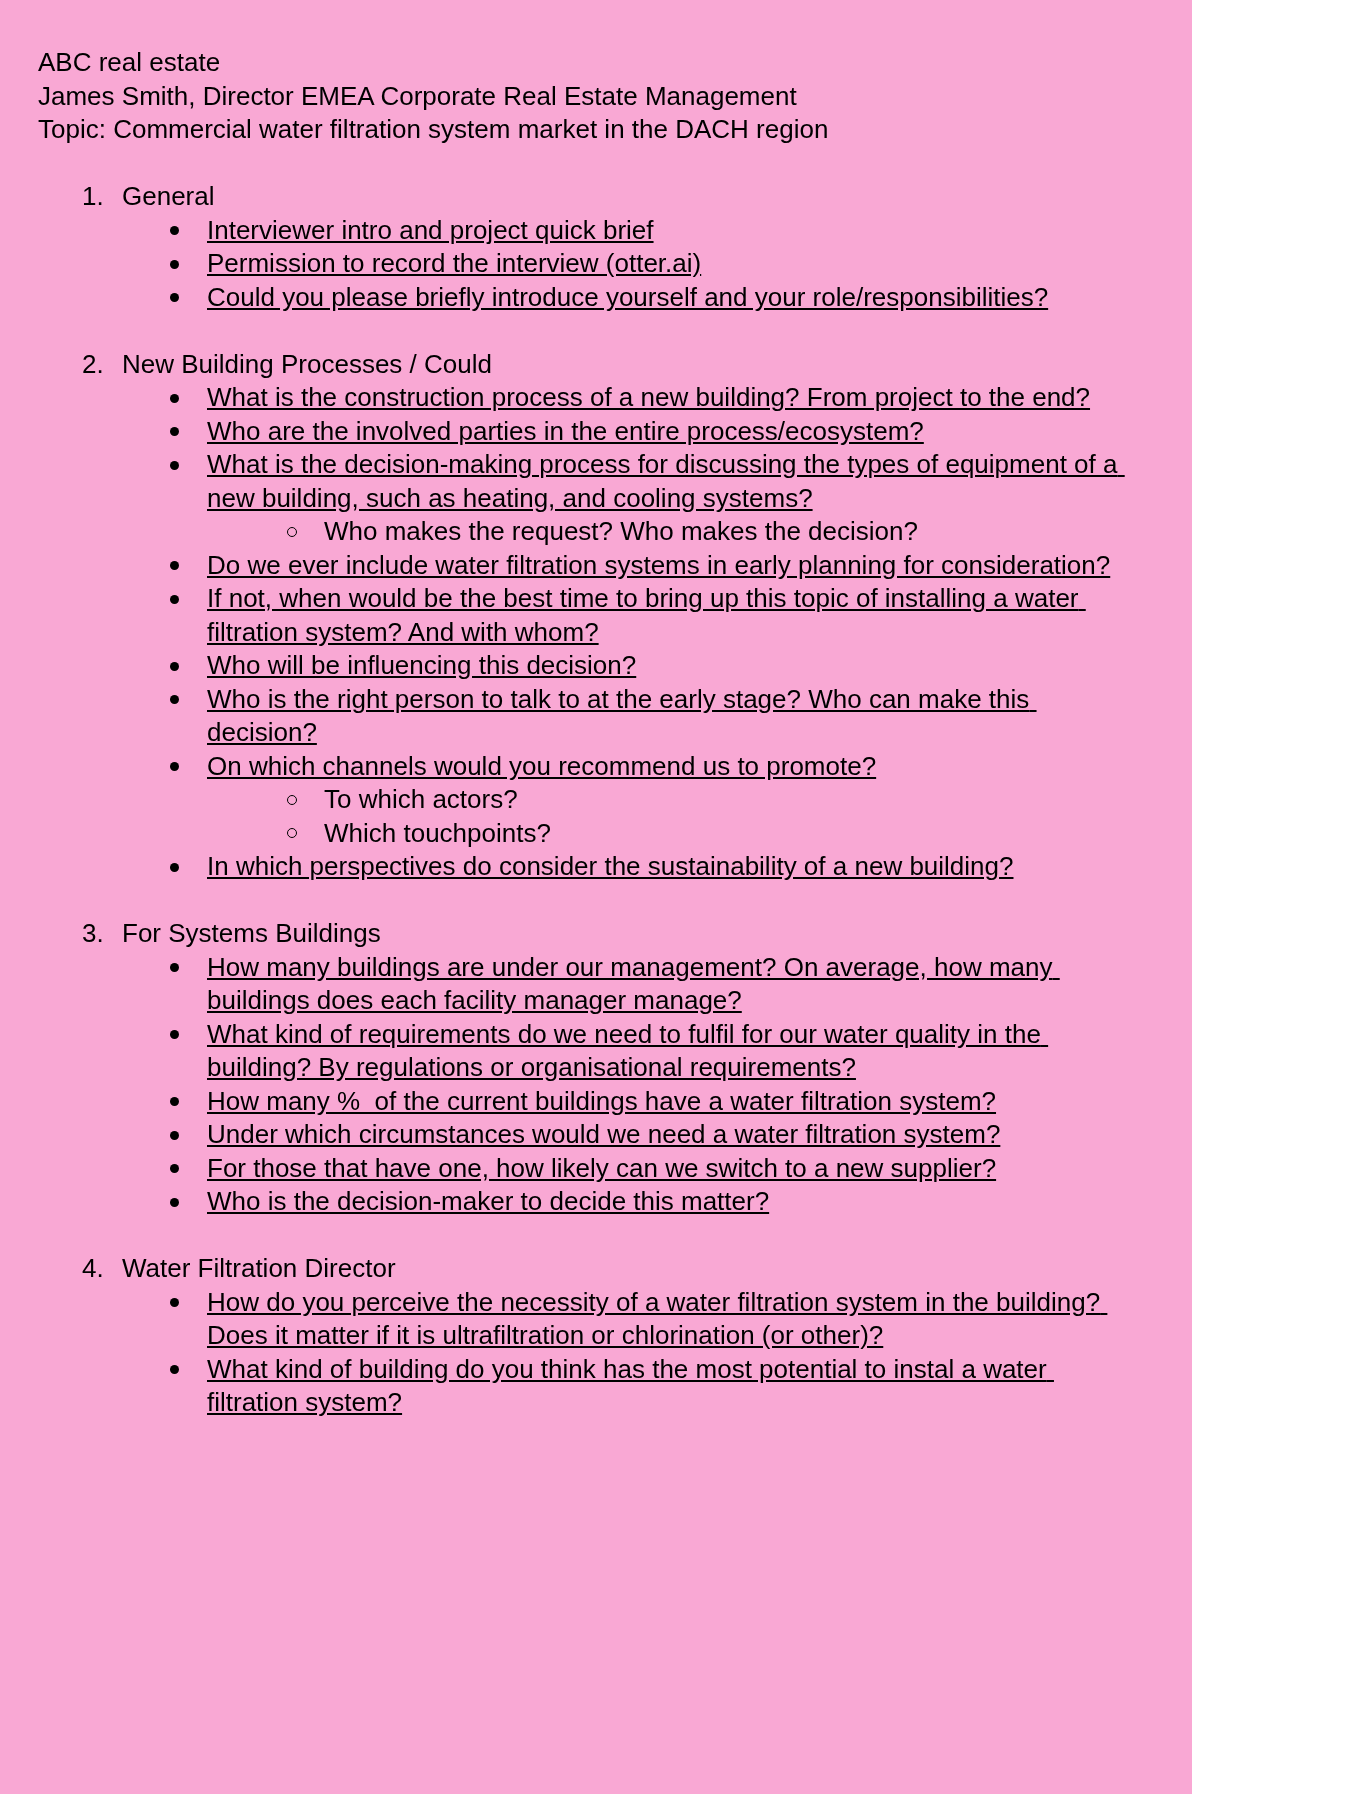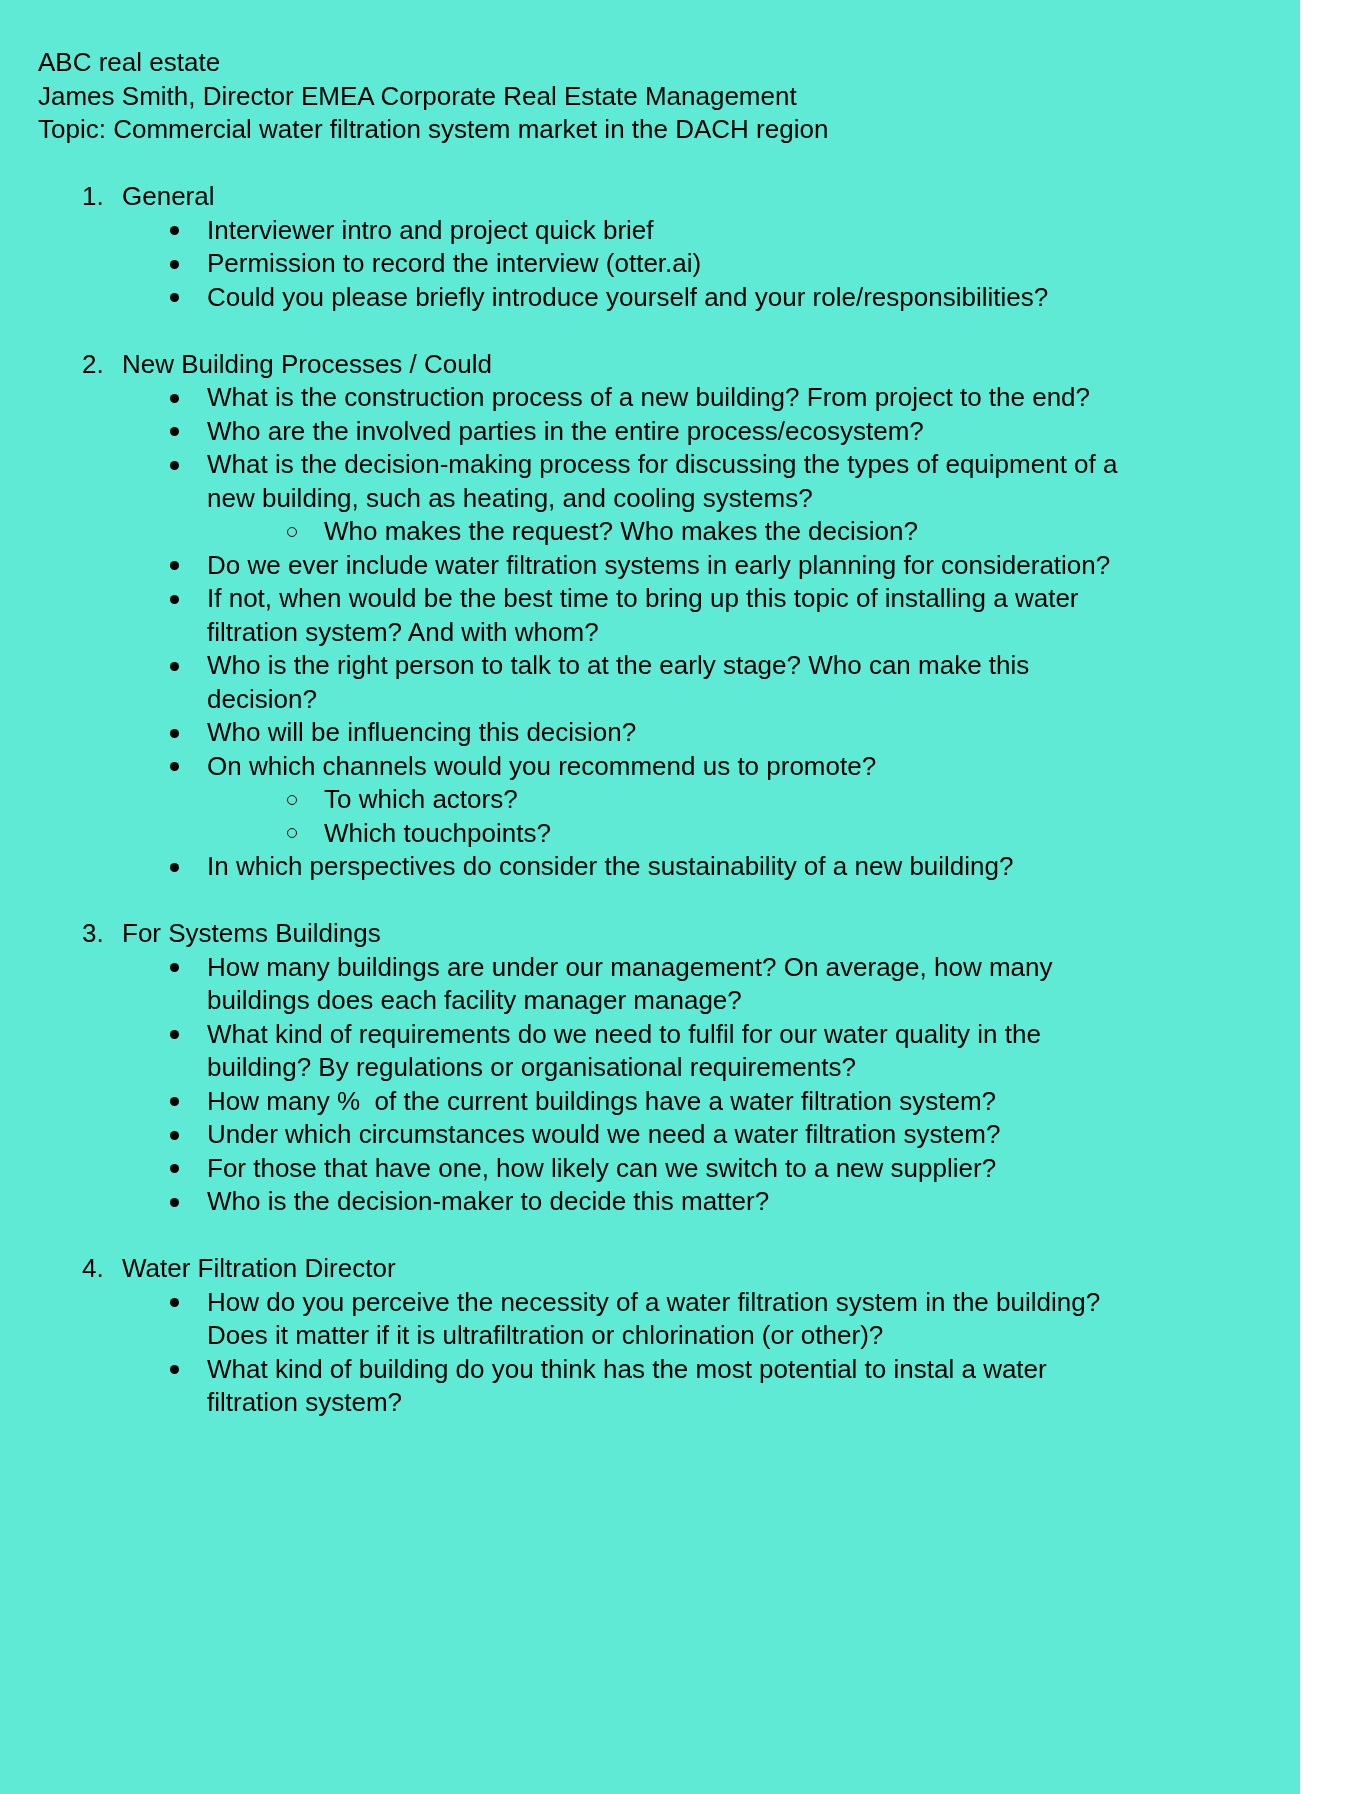--- a/index.html
+++ b/index.html
@@ -2,23 +2,23 @@
 <html><head>
 <meta charset="utf-8">
 <style>
   html, body {
     margin: 0;
     padding: 0;
     background: #ffffff;
   }
   .page {
     position: relative;
-    width: 1300px;
+    width: 1192px;
     height: 1794px;
-    background: #5eead4;
+    background: #f9a8d4;
     color: #000000;
     font-family: "Liberation Sans", sans-serif;
     font-size: 26px;
     line-height: 33.5px;
     overflow: hidden;
     box-sizing: border-box;
     padding-top: 46px;
   }
   p { margin: 0; }
   .doc-header { margin-left: 38px; }
@@ -29,20 +29,21 @@
   }
   .section-number {
     position: absolute;
     left: 82px;
     top: 0;
   }
   .bullet-item {
     position: relative;
     padding-left: 207px;
     width: 921px;
+    text-decoration: underline;
   }
   .bullet-item .disc {
     position: absolute;
     left: 170px;
     top: 12.5px;
     width: 9px;
     height: 9px;
     border-radius: 50%;
     background: #000000;
   }
@@ -81,22 +82,22 @@
         <div class="bullet-item"><span class="disc"></span><span class="bullet-text">Could you please briefly introduce yourself and your role/responsibilities?</span></div>
       </div>
       <div class="section">
         <div class="section-heading"><span class="section-number">2.</span><span class="section-title">New Building Processes / Could</span></div>
         <div class="bullet-item"><span class="disc"></span><span class="bullet-text">What is the construction process of a new building? From project to the end?</span></div>
         <div class="bullet-item"><span class="disc"></span><span class="bullet-text">Who are the involved parties in the entire process/ecosystem?</span></div>
         <div class="bullet-item"><span class="disc"></span><span class="bullet-text">What is the decision-making process for discussing the types of equipment of a new building, such as heating, and cooling systems?</span></div>
         <div class="sub-item"><span class="circle"></span><span class="bullet-text">Who makes the request? Who makes the decision?</span></div>
         <div class="bullet-item"><span class="disc"></span><span class="bullet-text">Do we ever include water filtration systems in early planning for consideration?</span></div>
         <div class="bullet-item"><span class="disc"></span><span class="bullet-text">If not, when would be the best time to bring up this topic of installing a water filtration system? And with whom?</span></div>
+        <div class="bullet-item"><span class="disc"></span><span class="bullet-text">Who will be influencing this decision?</span></div>
         <div class="bullet-item"><span class="disc"></span><span class="bullet-text">Who is the right person to talk to at the early stage? Who can make this decision?</span></div>
-        <div class="bullet-item"><span class="disc"></span><span class="bullet-text">Who will be influencing this decision?</span></div>
         <div class="bullet-item"><span class="disc"></span><span class="bullet-text">On which channels would you recommend us to promote?</span></div>
         <div class="sub-item"><span class="circle"></span><span class="bullet-text">To which actors?</span></div>
         <div class="sub-item"><span class="circle"></span><span class="bullet-text">Which touchpoints?</span></div>
         <div class="bullet-item"><span class="disc"></span><span class="bullet-text">In which perspectives do consider the sustainability of a new building?</span></div>
       </div>
       <div class="section">
         <div class="section-heading"><span class="section-number">3.</span><span class="section-title">For Systems Buildings</span></div>
         <div class="bullet-item"><span class="disc"></span><span class="bullet-text">How many buildings are under our management? On average, how many buildings does each facility manager manage?</span></div>
         <div class="bullet-item"><span class="disc"></span><span class="bullet-text">What kind of requirements do we need to fulfil for our water quality in the building? By regulations or organisational requirements?</span></div>
         <div class="bullet-item"><span class="disc"></span><span class="bullet-text">How many %  of the current buildings have a water filtration system?</span></div>

